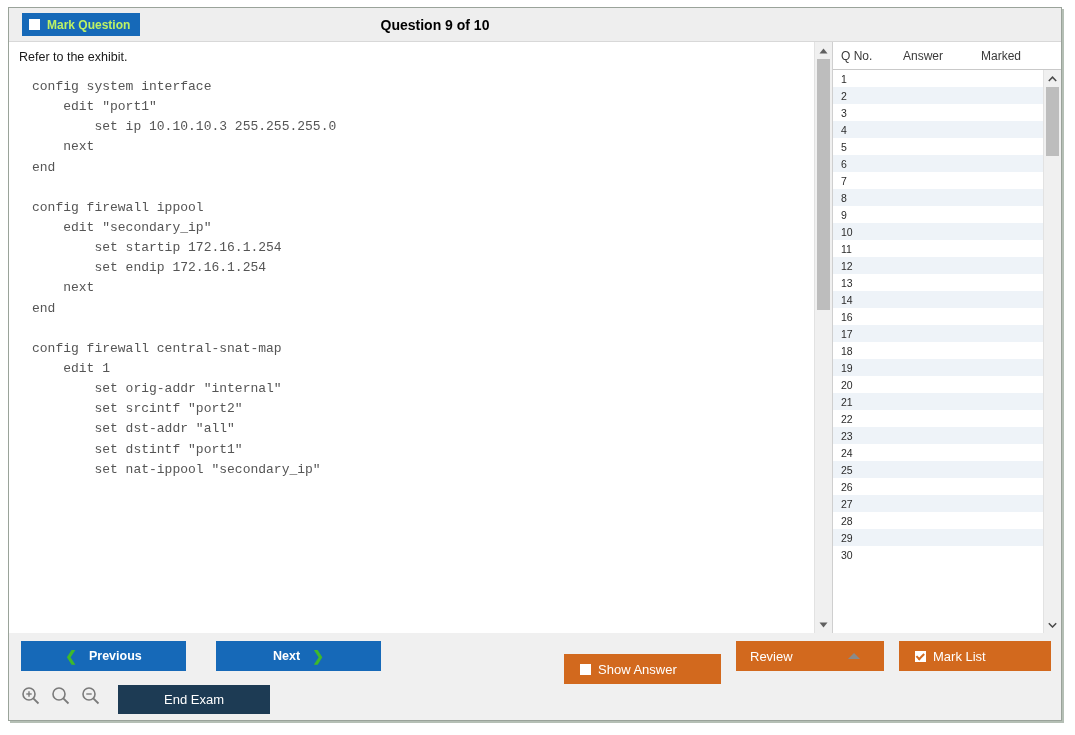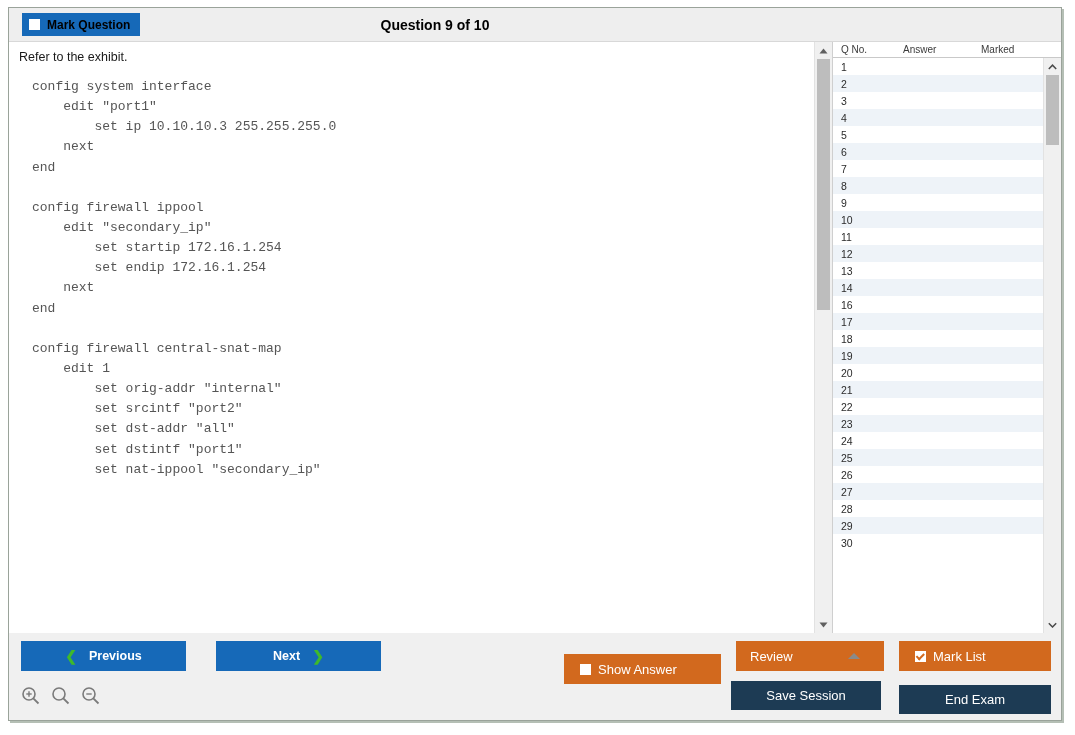--- a/index.html
+++ b/index.html
@@ -49,21 +49,21 @@
     background: #eeeeee;
     border-bottom: 1px solid #d8d8d8;
     display: flex; align-items: center;
     flex: 0 0 auto;
     position: relative;
   }
   #mark-question-btn {
     margin-left: 13px;
     height: 23px;
     background: #1669b8;
-    color: #000000;
+    color: #bef264;
     font-size: 12px; font-weight: bold;
     display: flex; align-items: center;
     padding: 0 10px 0 7px;
     cursor: pointer;
     border: none;
     font-family: "Liberation Sans", sans-serif;
   }
   .chk-box {
     width: 11px; height: 11px;
     background: #ffffff;
@@ -143,24 +143,24 @@
   }
 
   
   #list-pane {
     flex: 0 0 228px;
     background: #ffffff;
     display: flex; flex-direction: column;
     position: relative;
   }
   #list-header {
-    height: 16px; flex: 0 0 auto;
+    height: 28px; flex: 0 0 auto;
     display: flex; align-items: center;
     border-bottom: 1px solid #c9c9c9;
-    font-size: 10px;
+    font-size: 12px;
     color: #3a3a3a;
     padding-left: 8px;
   }
   .col-qno    { width: 62px; }
   .col-answer { width: 78px; }
   .col-marked { width: 60px; }
   #list-body {
     flex: 1 1 auto;
     position: relative;
     overflow: hidden;
@@ -499,21 +499,18 @@
         </span>
         <span class="zoom-icon">
           <svg width="19" height="19" viewBox="0 0 19 19">
             <circle cx="8" cy="8" r="6" fill="none" stroke="#7a7a7a" stroke-width="1.6"></circle>
             <line x1="12.3" y1="12.3" x2="17.5" y2="17.5" stroke="#7a7a7a" stroke-width="1.8"></line>
             <line x1="5.3" y1="8" x2="10.7" y2="8" stroke="#7a7a7a" stroke-width="1.4"></line>
           </svg>
         </span>
       </div>
 
-      <button class="btn btn-navy" id="save-session-btn">
-        <span>Save Session</span>
-      </button>
       <button class="btn btn-navy" id="end-exam-btn">
         <span>End Exam</span>
       </button>
     </div>
   </div>
 </div>
 
 </body></html>

